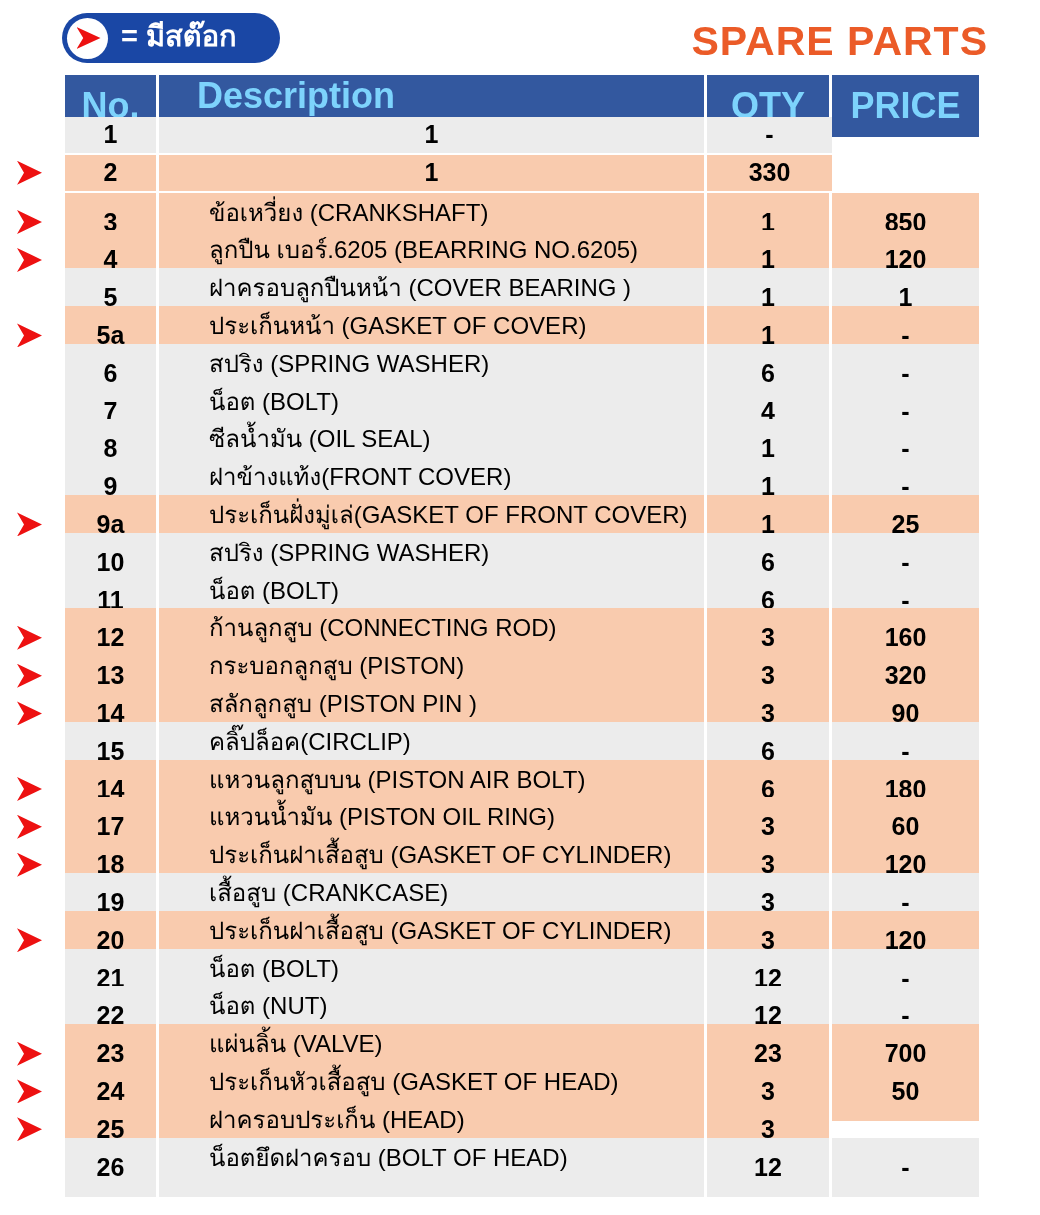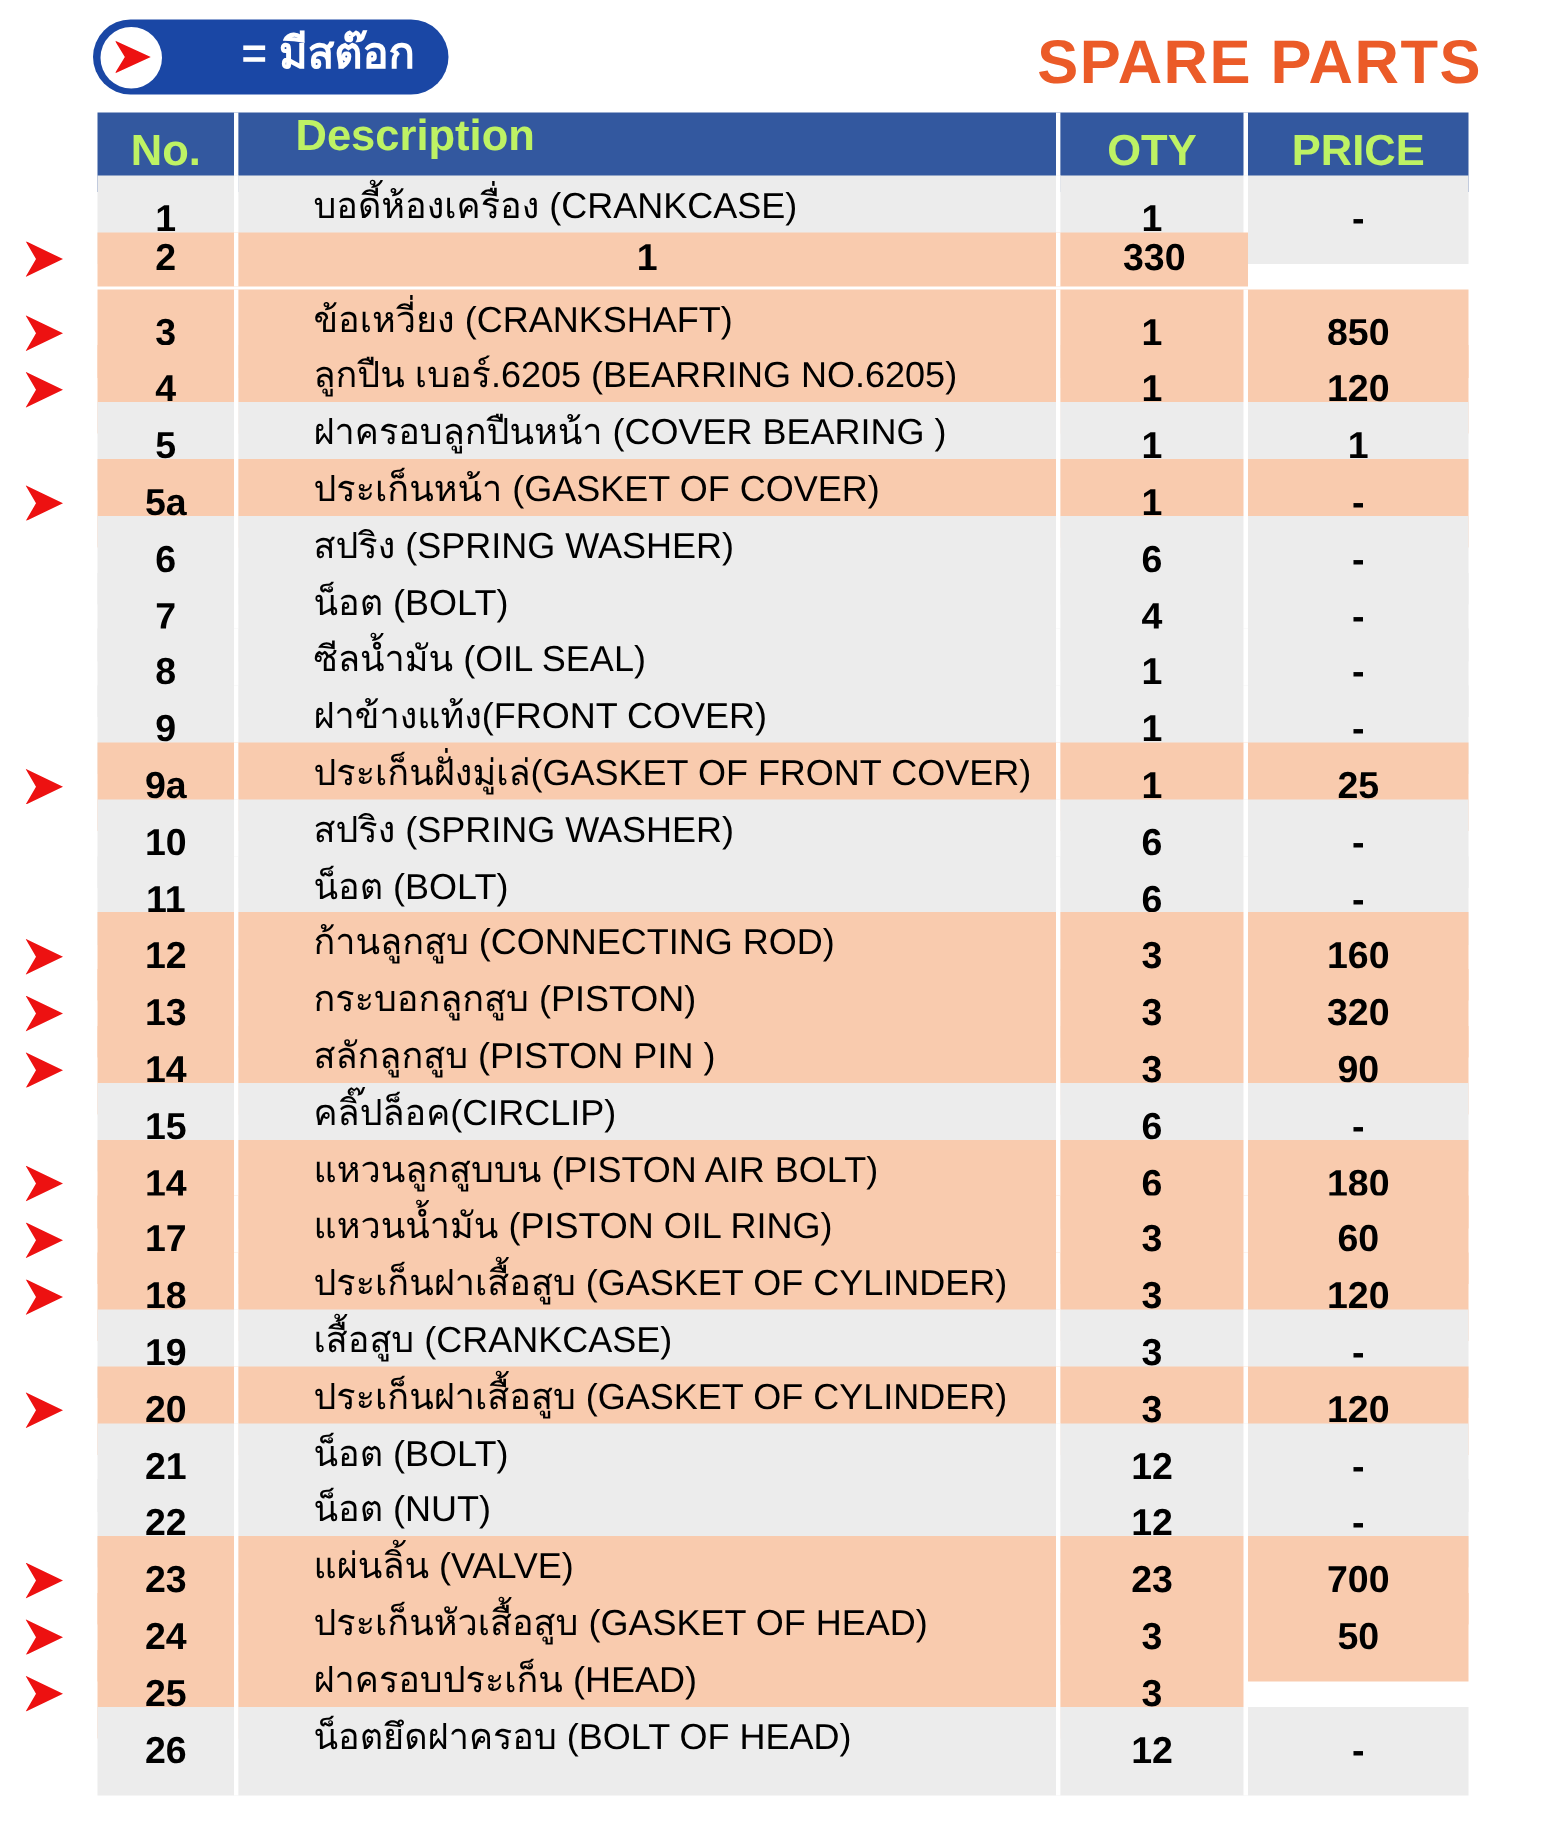--- a/index.html
+++ b/index.html
@@ -12,21 +12,20 @@
   }
 
   
   .legend-pill {
     position: absolute; left: 62px; top: 13px;
     height: 50px; min-width: 218px;
     background: var(--legend-blue, #1A47A5);
     border-radius: 26px;
     display: flex; align-items: center;
     padding: 0 22px 0 5px;
-    gap: 40px;
   }
   .legend-circle {
     width: 41px; height: 41px; border-radius: 50%;
     background: #ffffff;
     display: flex; align-items: center; justify-content: center;
     flex: 0 0 auto;
   }
   .legend-arrow {
     width: 24px; height: 22px;
     background: var(--arrow-red, #ED1111);
@@ -57,21 +56,21 @@
     grid-template-columns: 65px 94px 548px 125px 147px;
     margin-bottom: 2px;
   }
   .cell { display: flex; align-items: center; }
   .sep { border-right: 3px solid #ffffff; }
 
   
   .header-row { height: 40px; }
   .header-row .cell {
     background: var(--header-bg, #33589F);
-    color: #bef264; font-weight: bold; font-size: 29px;
+    color: #7dd3fc; font-weight: bold; font-size: 36px;
   }
   .header-row .c-no, .header-row .c-qty, .header-row .c-price { justify-content: center; }
   .header-row .c-desc { padding-left: 38px; }
 
   
   .body-row { height: 35.8px; }
   .body-row .cell { background: var(--row-gray, #ECECEC); color: #000000; }
   .body-row.stock .cell { background: var(--row-stock, #F9CBAE); }
   .c-marker { background: transparent !important; justify-content: center; }
   .marker-arrow {
@@ -101,21 +100,20 @@
     <div class="cell c-marker"></div>
     <div class="cell c-no sep">No.</div>
     <div class="cell c-desc sep">Description</div>
     <div class="cell c-qty sep">OTY</div>
     <div class="cell c-price">PRICE</div>
   </div>
   <div>
       <div class="grid-row body-row">
         <div class="cell c-marker"></div>
         <div class="cell c-no sep">1</div>
-        <div class="cell c-desc sep">บอดี้ห้องเครื่อง  (CRANKCASE)</div>
         <div class="cell c-qty sep">1</div>
         <div class="cell c-price">-</div>
       </div>
       <div class="grid-row body-row stock">
         <div class="cell c-marker">
           <span class="marker-arrow"></span>
         </div>
         <div class="cell c-no sep">2</div>
         <div class="cell c-qty sep">1</div>
         <div class="cell c-price">330</div>

